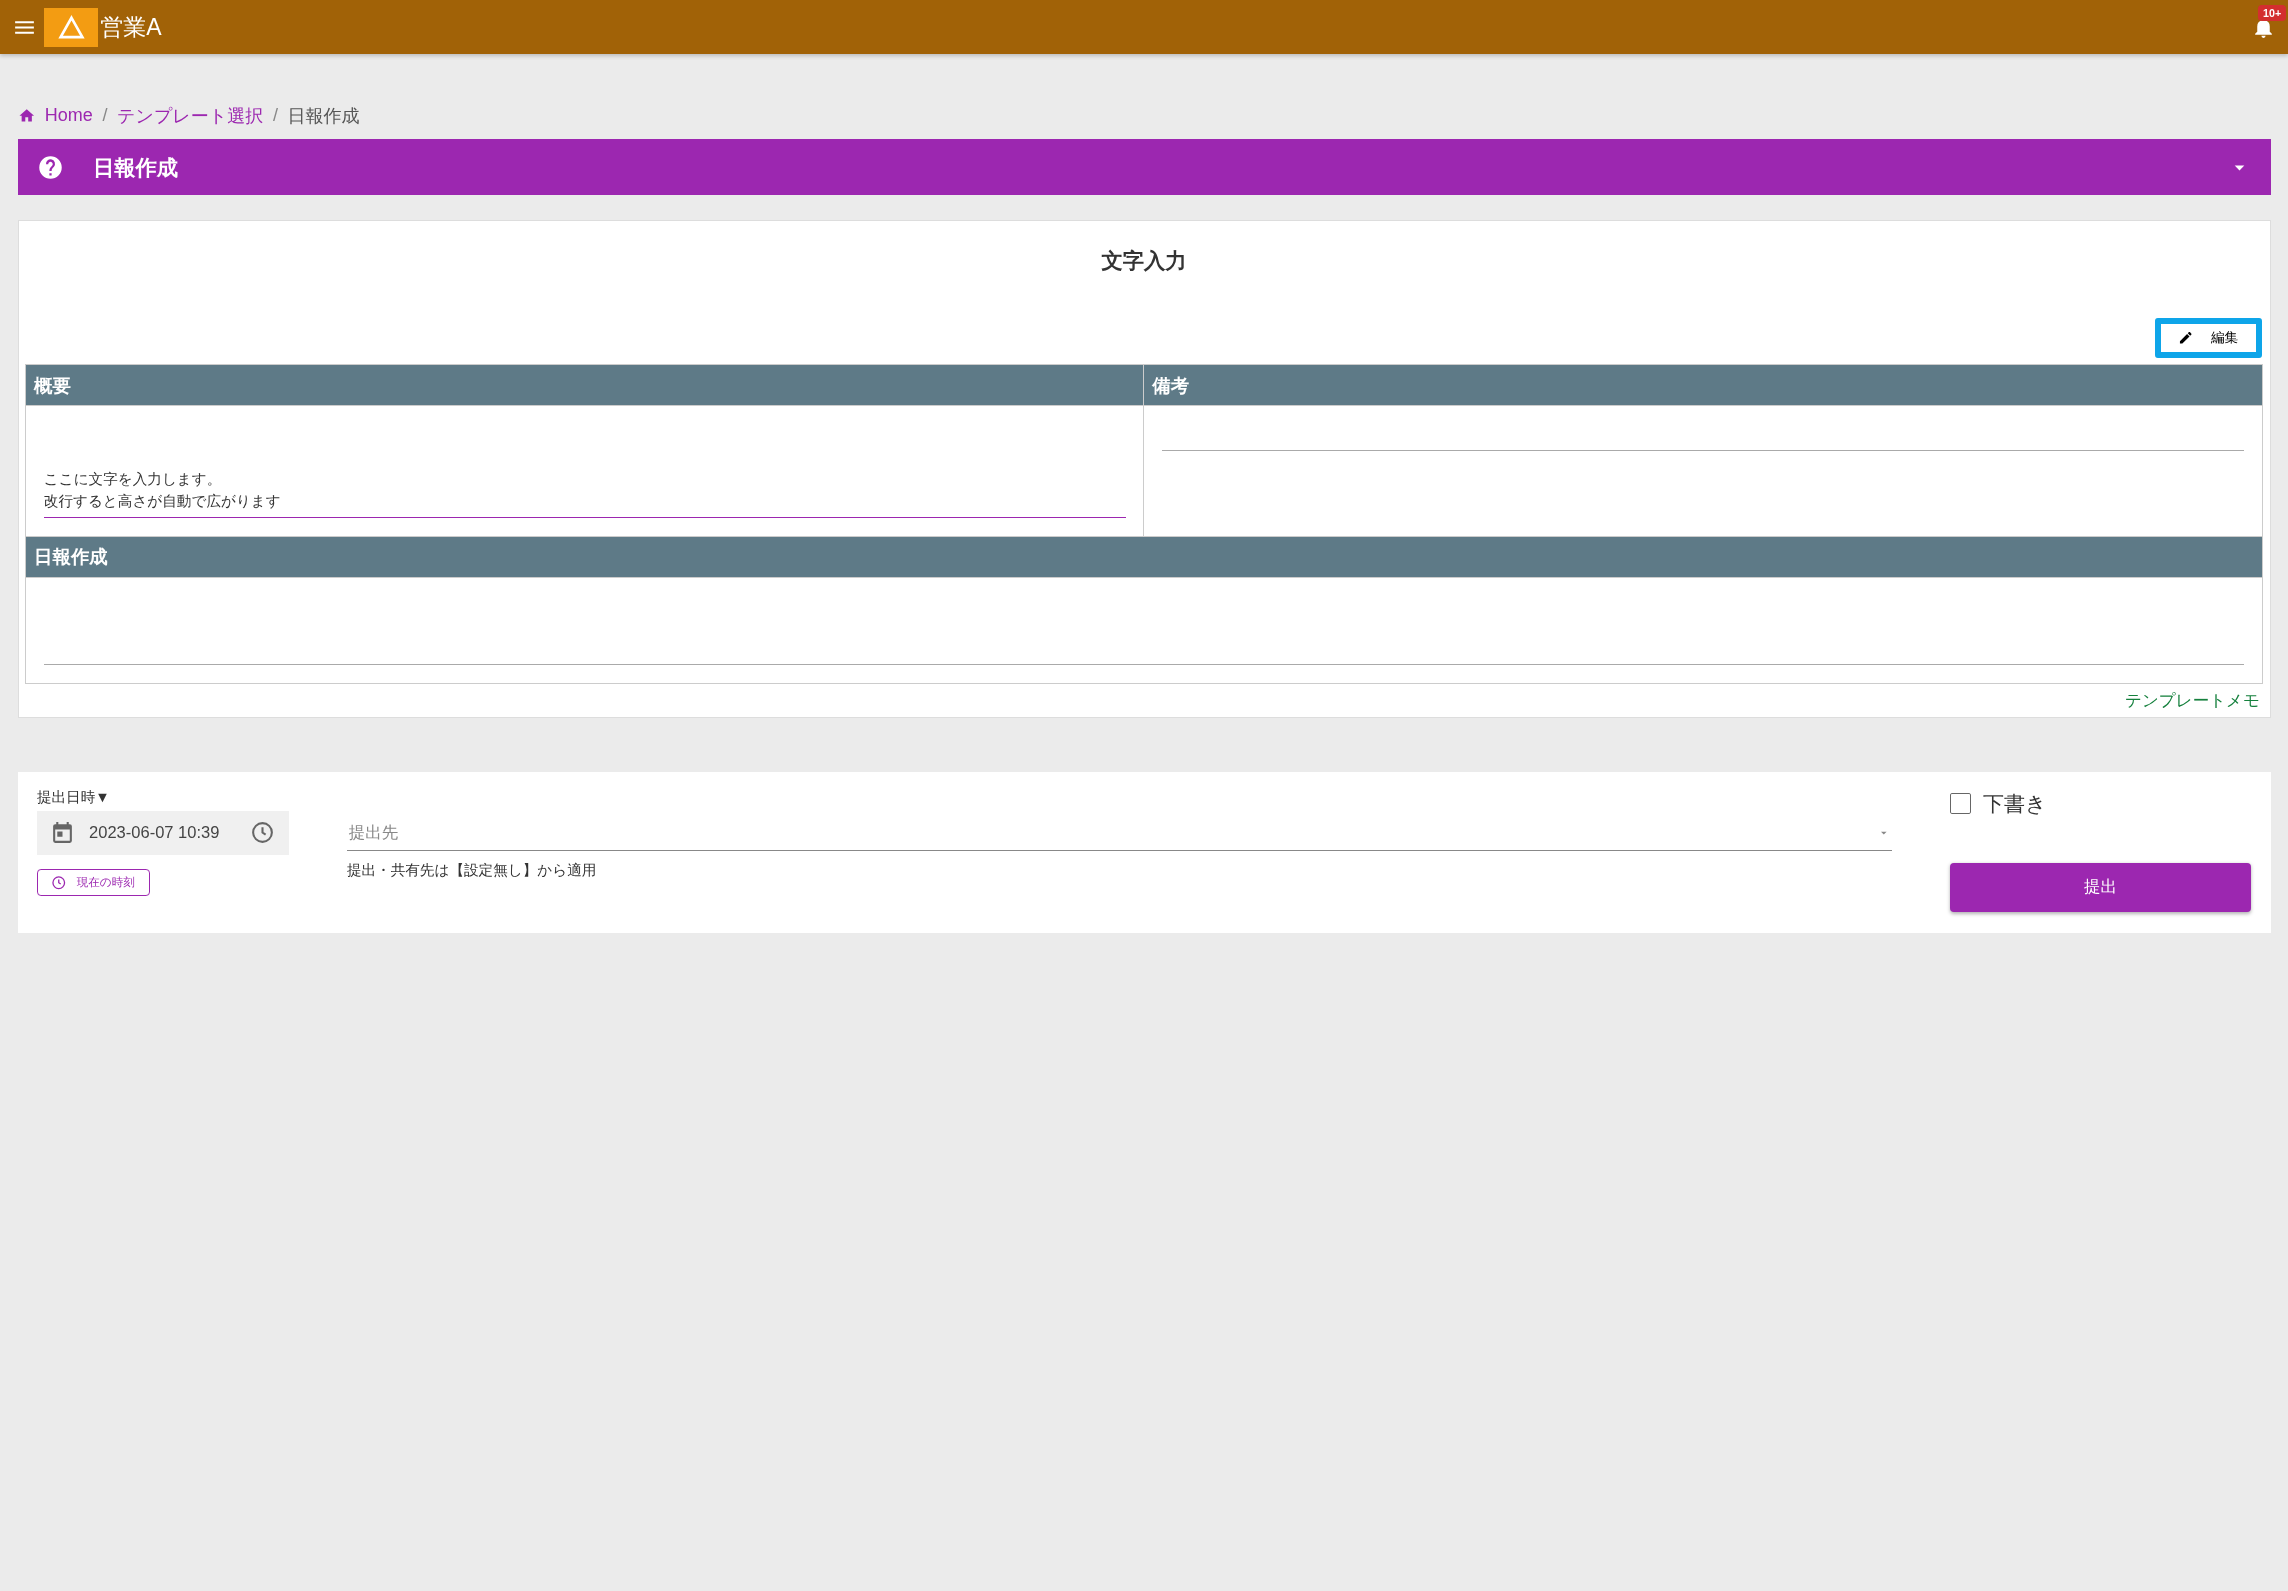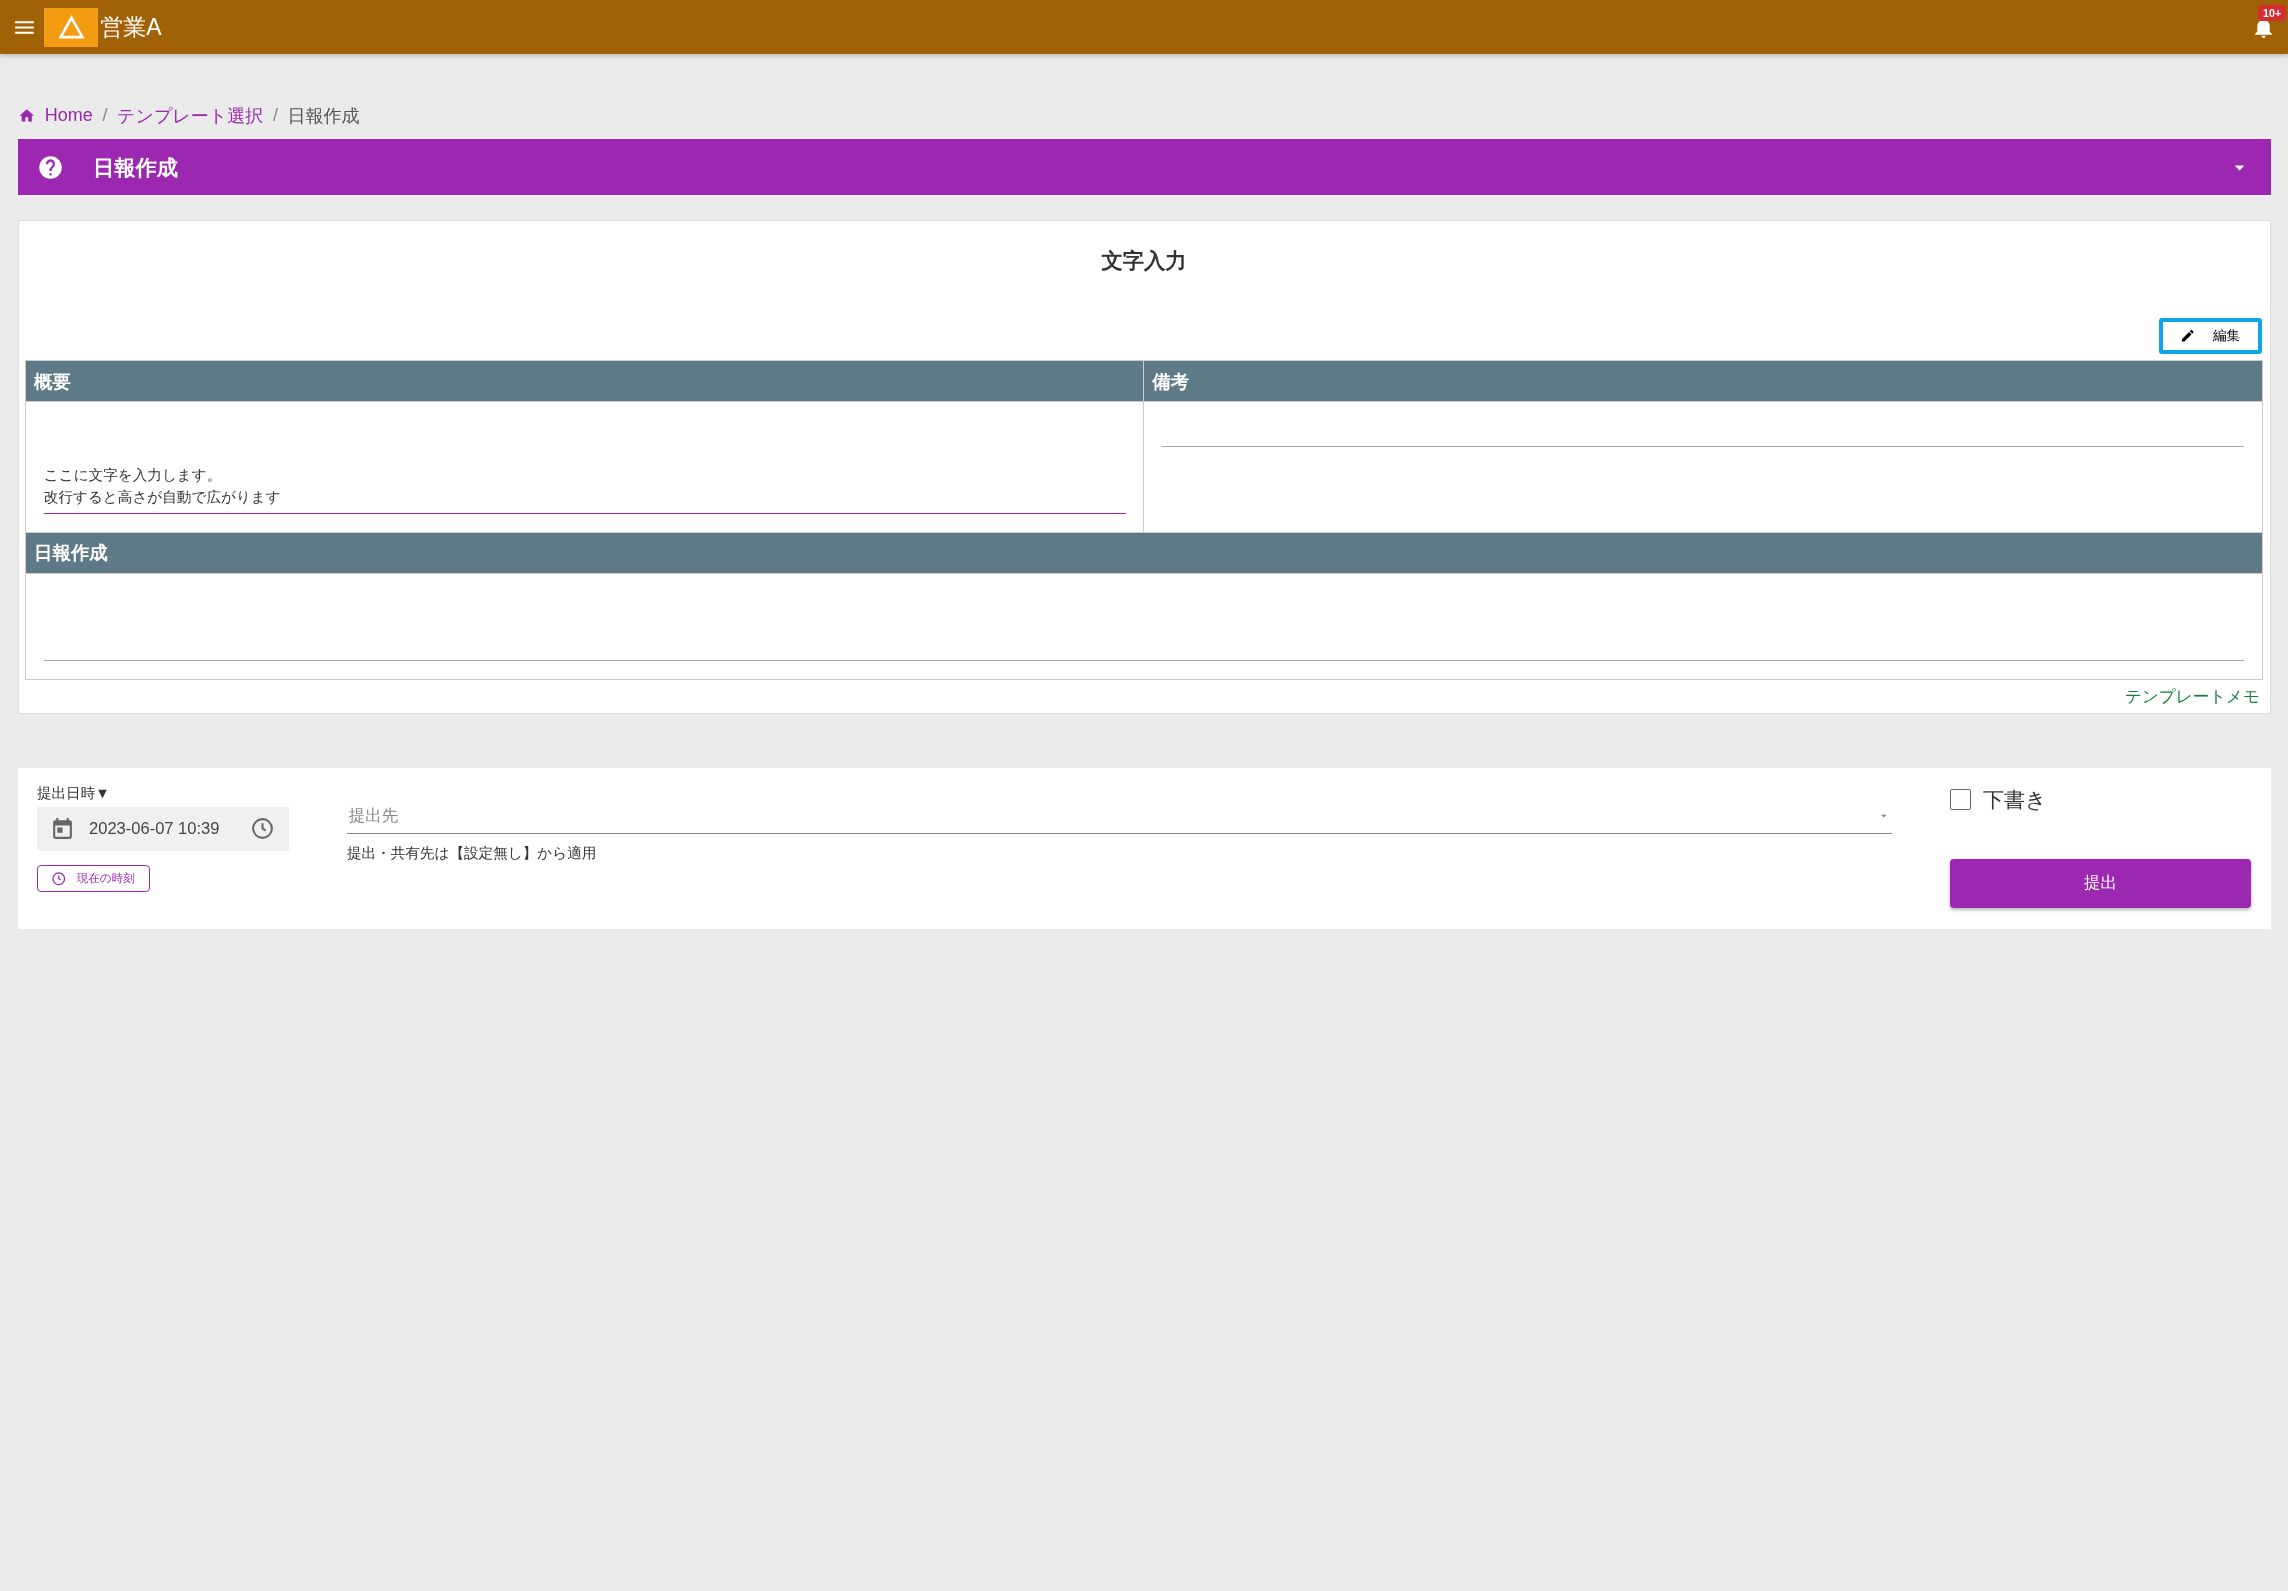--- a/index.html
+++ b/index.html
@@ -101,21 +101,21 @@
   font-size: 21.3px;
   font-weight: bold;
   padding: 25px 0 43px;
 }
 .edit-row {
   display: flex;
   justify-content: flex-end;
   padding: 0 7.8px 5.8px;
 }
 .edit-btn {
-  border: 4px solid #0ea5e9;
+  border: 6px solid #0ea5e9;
   background: #fff;
   padding: 4.9px 17.5px;
   display: flex;
   align-items: center;
   gap: 17.5px;
   font-size: 13.6px;
   border-radius: 2.9px;
   cursor: pointer;
 }
 
@@ -195,20 +195,21 @@
 }
 
 .dest-col { flex: 1; padding-top: 15.5px; }
 .dest-select {
   display: flex;
   align-items: center;
   border-bottom: 1px solid #888;
   padding: 5.8px 1.9px;
   color: #888;
   font-size: 16.5px;
+  margin-top: 13px;
 }
 .dest-help { font-size: 14.6px; color: #333; margin-top: 9.7px; }
 
 .right-col { flex: 0 0 301px; padding-top: 1.9px; }
 .draft-row { display: flex; align-items: center; gap: 11.6px; margin-bottom: 45px; }
 .checkbox {
   width: 21.3px; height: 21.3px; border: 1.9px solid #666; border-radius: 1.9px;
 }
 .draft-label { font-size: 21px; }
 .submit-btn {

